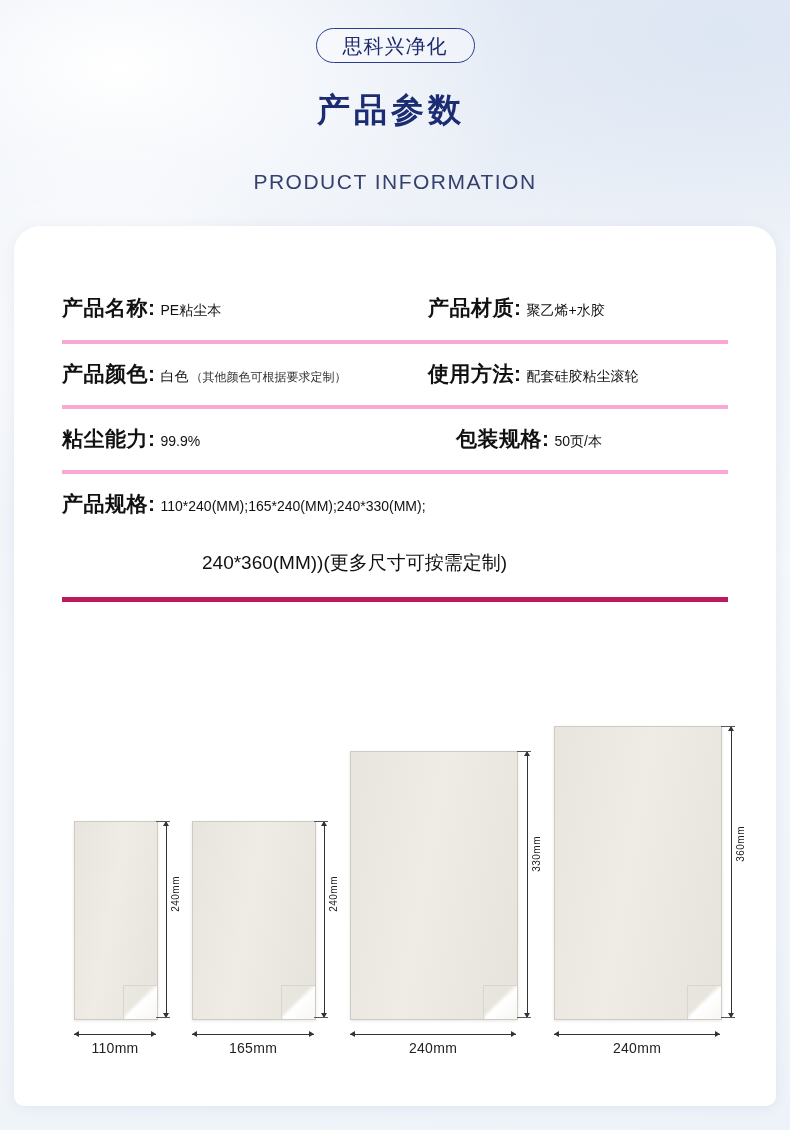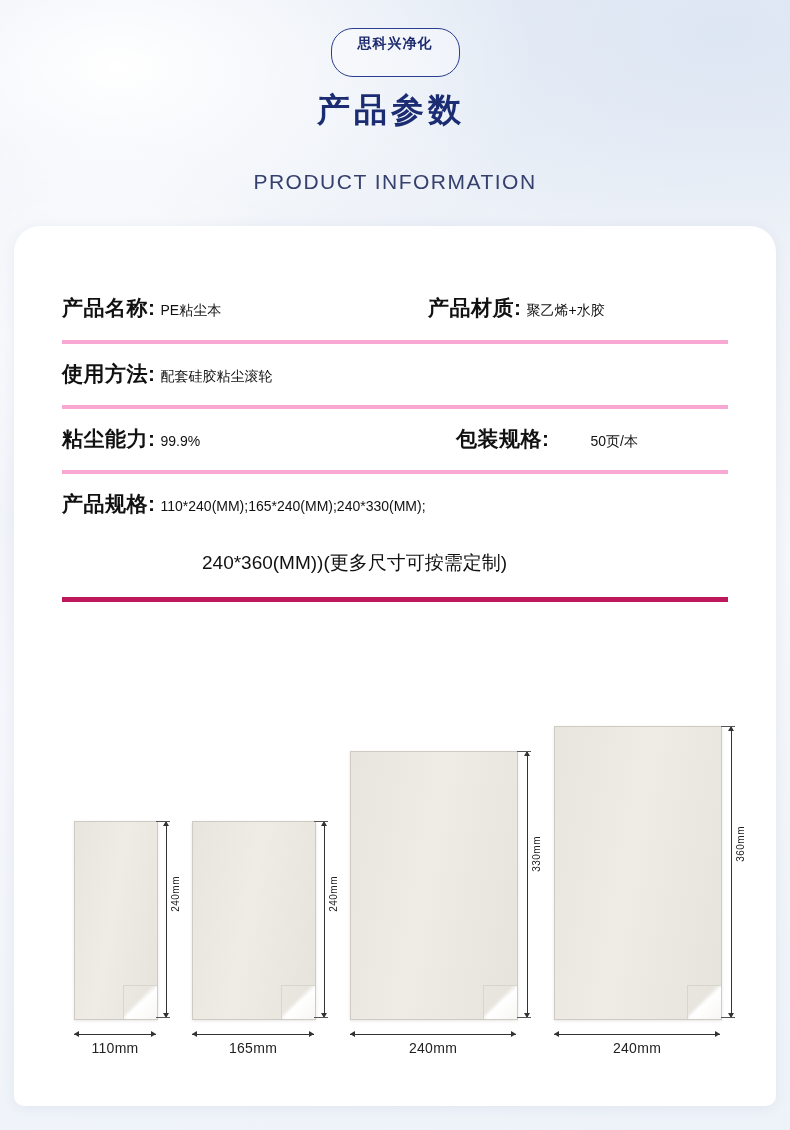--- a/index.html
+++ b/index.html
@@ -38,26 +38,26 @@
   
   .brand-wrap {
     position: absolute;
     top: 28px;
     left: 0;
     right: 0;
     text-align: center;
   }
   .brand-pill {
     display: inline-block;
-    padding: 7px 26px 26px;
+    padding: 7px 26px 6px;
     border: 1px solid #2b3d8f;
     border-radius: 22px;
     color: #1d2a6e;
-    font-size: 14px;
-    font-weight: bold;
+    font-size: 20px;
+    font-weight: normal;
     letter-spacing: 1px;
     line-height: 1;
     background: rgba(255,255,255,0.35);
   }
 
   .title-main {
     position: absolute;
     top: 92px;
     left: 0;
     right: 8px;
@@ -268,32 +268,37 @@
           <span class="lbl">产品名称:</span>
           <span class="val">PE粘尘本</span>
         </div>
         <div class="cell cell-b">
           <span class="lbl">产品材质:</span>
           <span class="val">聚乙烯+水胶</span>
         </div>
       </div>
 
       <div class="spec-row r2">
+        <div class="cell cell-a">
+          <span class="lbl">产品颜色:</span>
+          <span class="val">白色</span>
+          <span class="val-small">（其他颜色可根据要求定制）</span>
+        </div>
         <div class="cell cell-b">
           <span class="lbl">使用方法:</span>
           <span class="val">配套硅胶粘尘滚轮</span>
         </div>
       </div>
 
       <div class="spec-row r3">
         <div class="cell cell-a">
           <span class="lbl">粘尘能力:</span>
           <span class="val">99.9%</span>
         </div>
-        <div class="cell cell-b" style="padding-left:62px;gap:36px;">
+        <div class="cell cell-b" style="padding-left:62px;">
           <span class="lbl">包装规格:</span>
           <span class="val">50页/本</span>
         </div>
       </div>
 
       <div class="spec-row r4">
         <div class="size-line1">
           <span class="lbl">产品规格:</span>
           <span class="val">110*240(MM);165*240(MM);240*330(MM);</span>
         </div>

